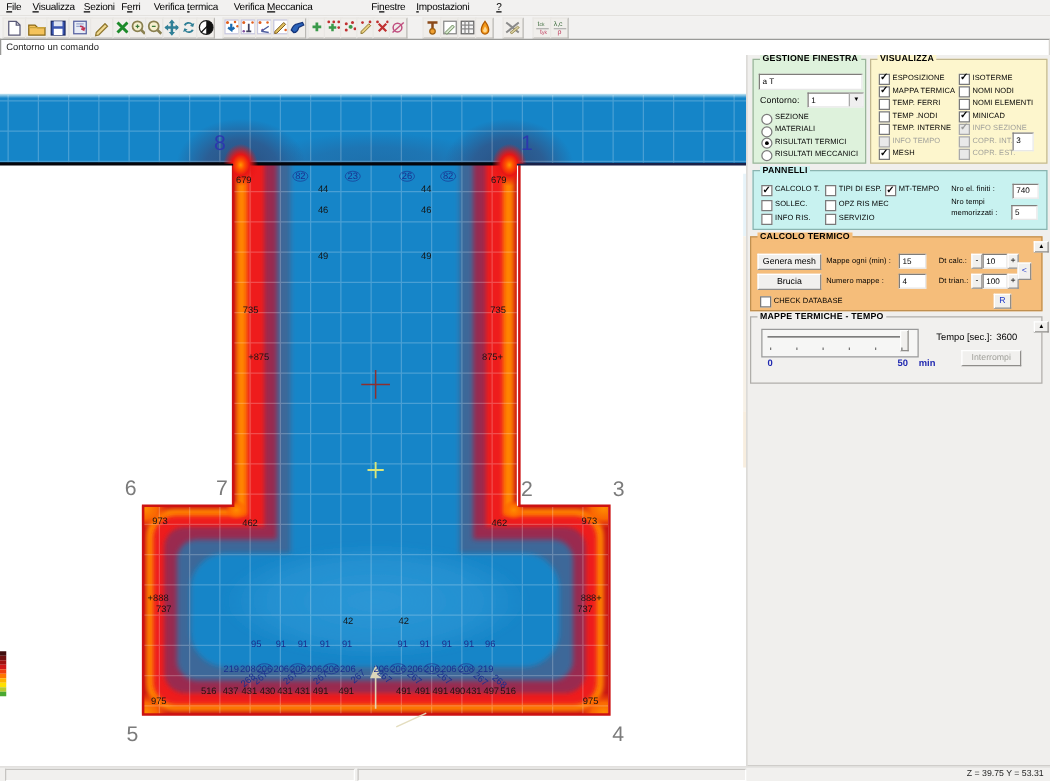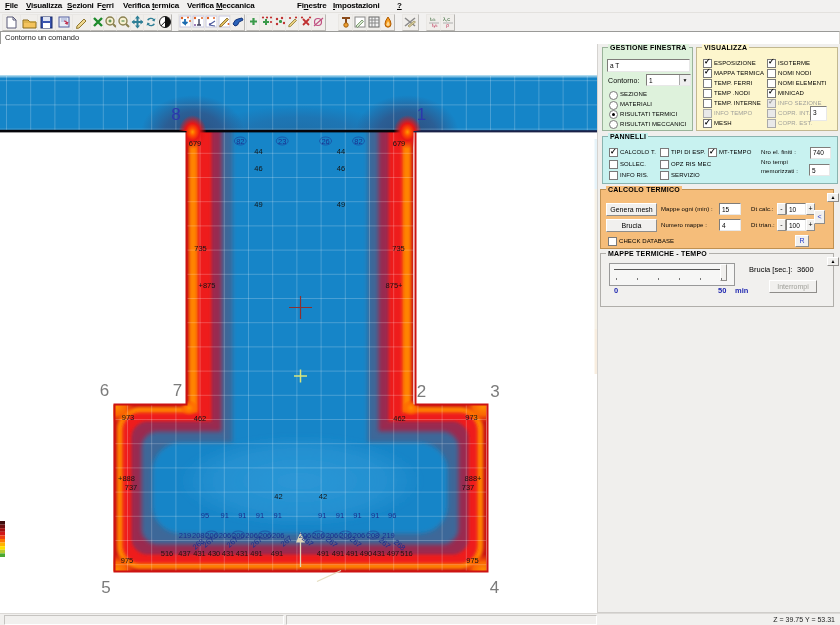--- a/index.html
+++ b/index.html
@@ -1,20 +1,20 @@
 <!DOCTYPE html>
 <html><head>
 <meta charset="utf-8">
 <style>
 html,body{margin:0;padding:0;}
 body{width:840px;height:625px;overflow:hidden;position:relative;background:#fff;
   font-family:"Liberation Sans",sans-serif;-webkit-font-smoothing:antialiased;}
 .abs{position:absolute;}
 #menubar{left:0;top:0;width:840px;height:12px;background:#f2f1f0;border-bottom:1px solid #e3e1de;font-size:8px;letter-spacing:-0.2px;color:#000;}
-#menubar span{position:absolute;top:1px;white-space:pre;font-weight:bold;}
+#menubar span{position:absolute;top:1px;white-space:pre;}
 #toolbar{left:0;top:13px;width:840px;height:18px;background:#f2f1f0;border-bottom:1px solid #dddbd8;}
 .tb{position:absolute;top:1px;height:15px;background:#f0eeeb;border:1px solid #bab8b4;border-top-color:#e9e7e4;border-left-color:#e9e7e4;}
 #cmdbar{left:0;top:31px;width:838px;height:12px;background:#fff;border:1px solid #9a9a98;border-bottom-color:#d6d4d0;border-right-color:#d6d4d0;font-size:7.5px;color:#222;}
 #cmdbar span{position:absolute;left:4px;top:1px;}
 #main{left:0;top:44px;width:840px;height:569px;background:#fff;}
 #rpanel{left:597px;top:44px;width:243px;height:569px;background:#f0efed;border-left:1px solid #d5d3d0;}
 .grp{position:absolute;border:1px solid #aab4aa;font-size:7px;}
 .gtitle{position:absolute;top:-4px;left:5px;font-weight:bold;font-size:7px;letter-spacing:.2px;padding:0 2px;color:#000;white-space:pre;}
 .cb{position:absolute;width:7px;height:7px;background:#fff;border:1px solid #7a7a7a;}
 .cb.dis{background:#e9e9e9;border-color:#aaa;}
@@ -550,21 +550,21 @@
 <div class="btn" style="left:119px;top:10px;width:5px;height:15px"></div>
 <div style="position:absolute;left:15px;top:24px;width:1px;height:2px;background:#777"></div>
       <div style="position:absolute;left:36px;top:24px;width:1px;height:2px;background:#777"></div>
       <div style="position:absolute;left:57px;top:24px;width:1px;height:2px;background:#777"></div>
       <div style="position:absolute;left:78px;top:24px;width:1px;height:2px;background:#777"></div>
       <div style="position:absolute;left:99px;top:24px;width:1px;height:2px;background:#777"></div>
       <div style="position:absolute;left:120px;top:24px;width:1px;height:2px;background:#777"></div>
 <div style="position:absolute;left:13px;top:32px;font-size:7.5px;font-weight:bold;color:#2028b0">0</div>
 <div style="position:absolute;left:117px;top:32px;font-size:7.5px;font-weight:bold;color:#2028b0">50</div>
 <div style="position:absolute;left:134px;top:32px;font-size:7.5px;font-weight:bold;color:#2028b0">min</div>
-<div style="position:absolute;left:148px;top:11px;font-size:7.5px;color:#000">Brucia [sec.]:</div>
+<div style="position:absolute;left:148px;top:11px;font-size:7.5px;color:#000">Tempo [sec.]:</div>
 <div style="position:absolute;left:196px;top:11px;font-size:7.5px;color:#000">3600</div>
 <div class="btn" style="left:168px;top:26px;width:46px;height:11px;line-height:11px;color:#a0a09a">Interrompi</div>
 </div>
 <div class="btn" style="left:229px;top:213px;width:10px;height:7px;line-height:7px;font-size:5px">▲</div>
 <div style="position:absolute;left:0;top:568px;width:243px;height:1px;background:#cfcdca"></div>
   </div>
 <div class="abs" id="statusbar">
 <div class="spanel" style="left:4px;width:278px"></div>
 <div class="spanel" style="left:286px;width:309px"></div>
 <div style="position:absolute;right:5px;top:2px;font-size:7px;color:#222">Z = 39.75 Y = 53.31</div>

